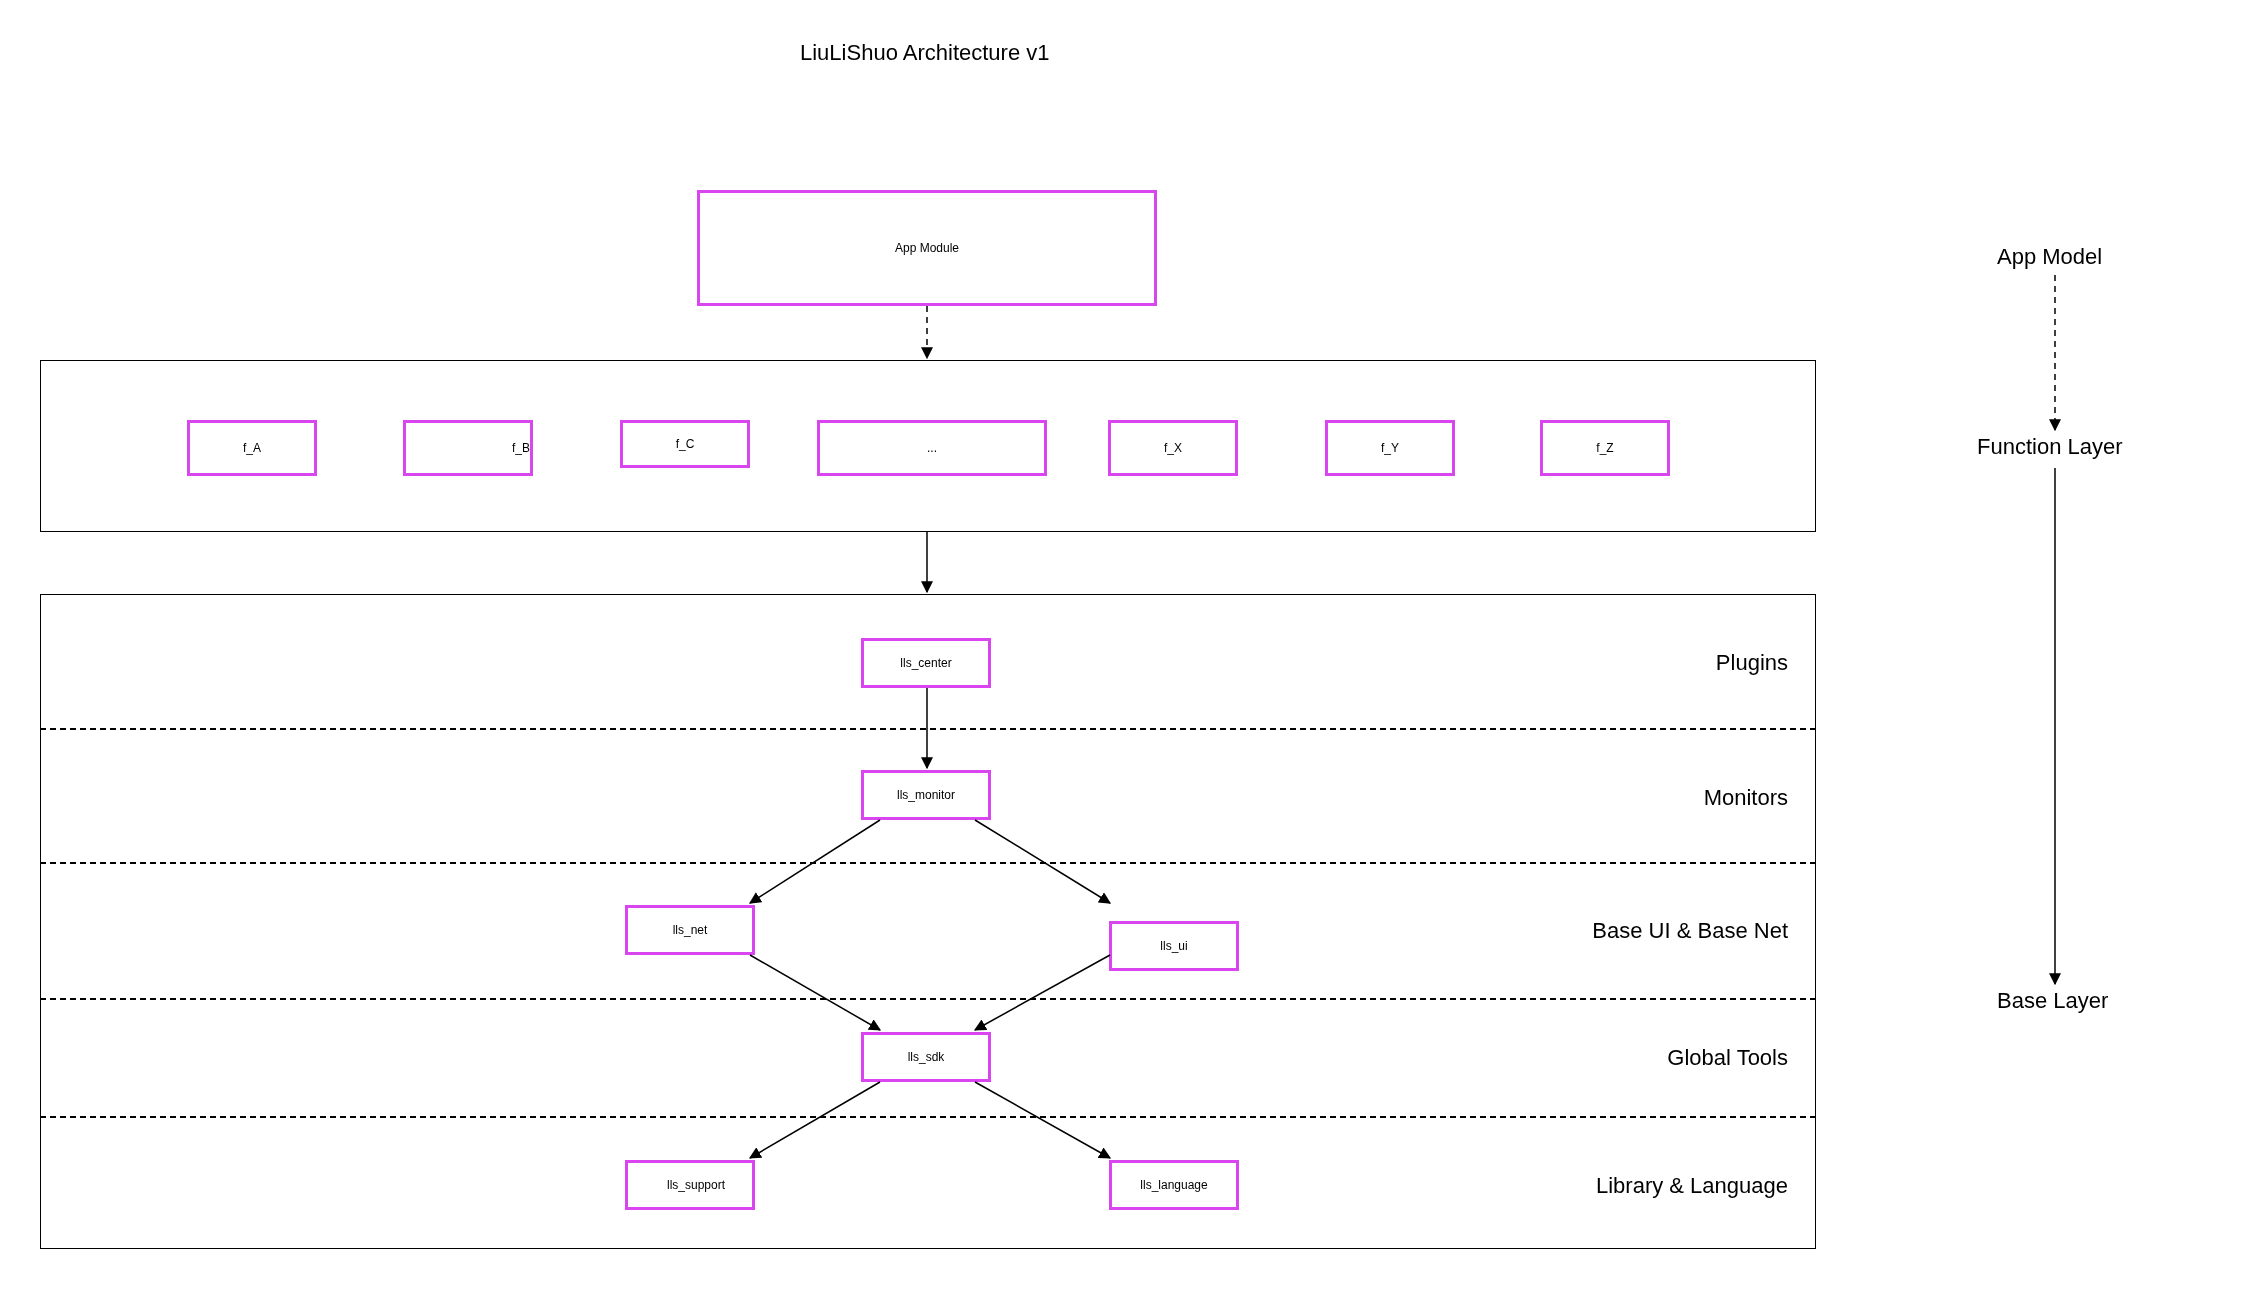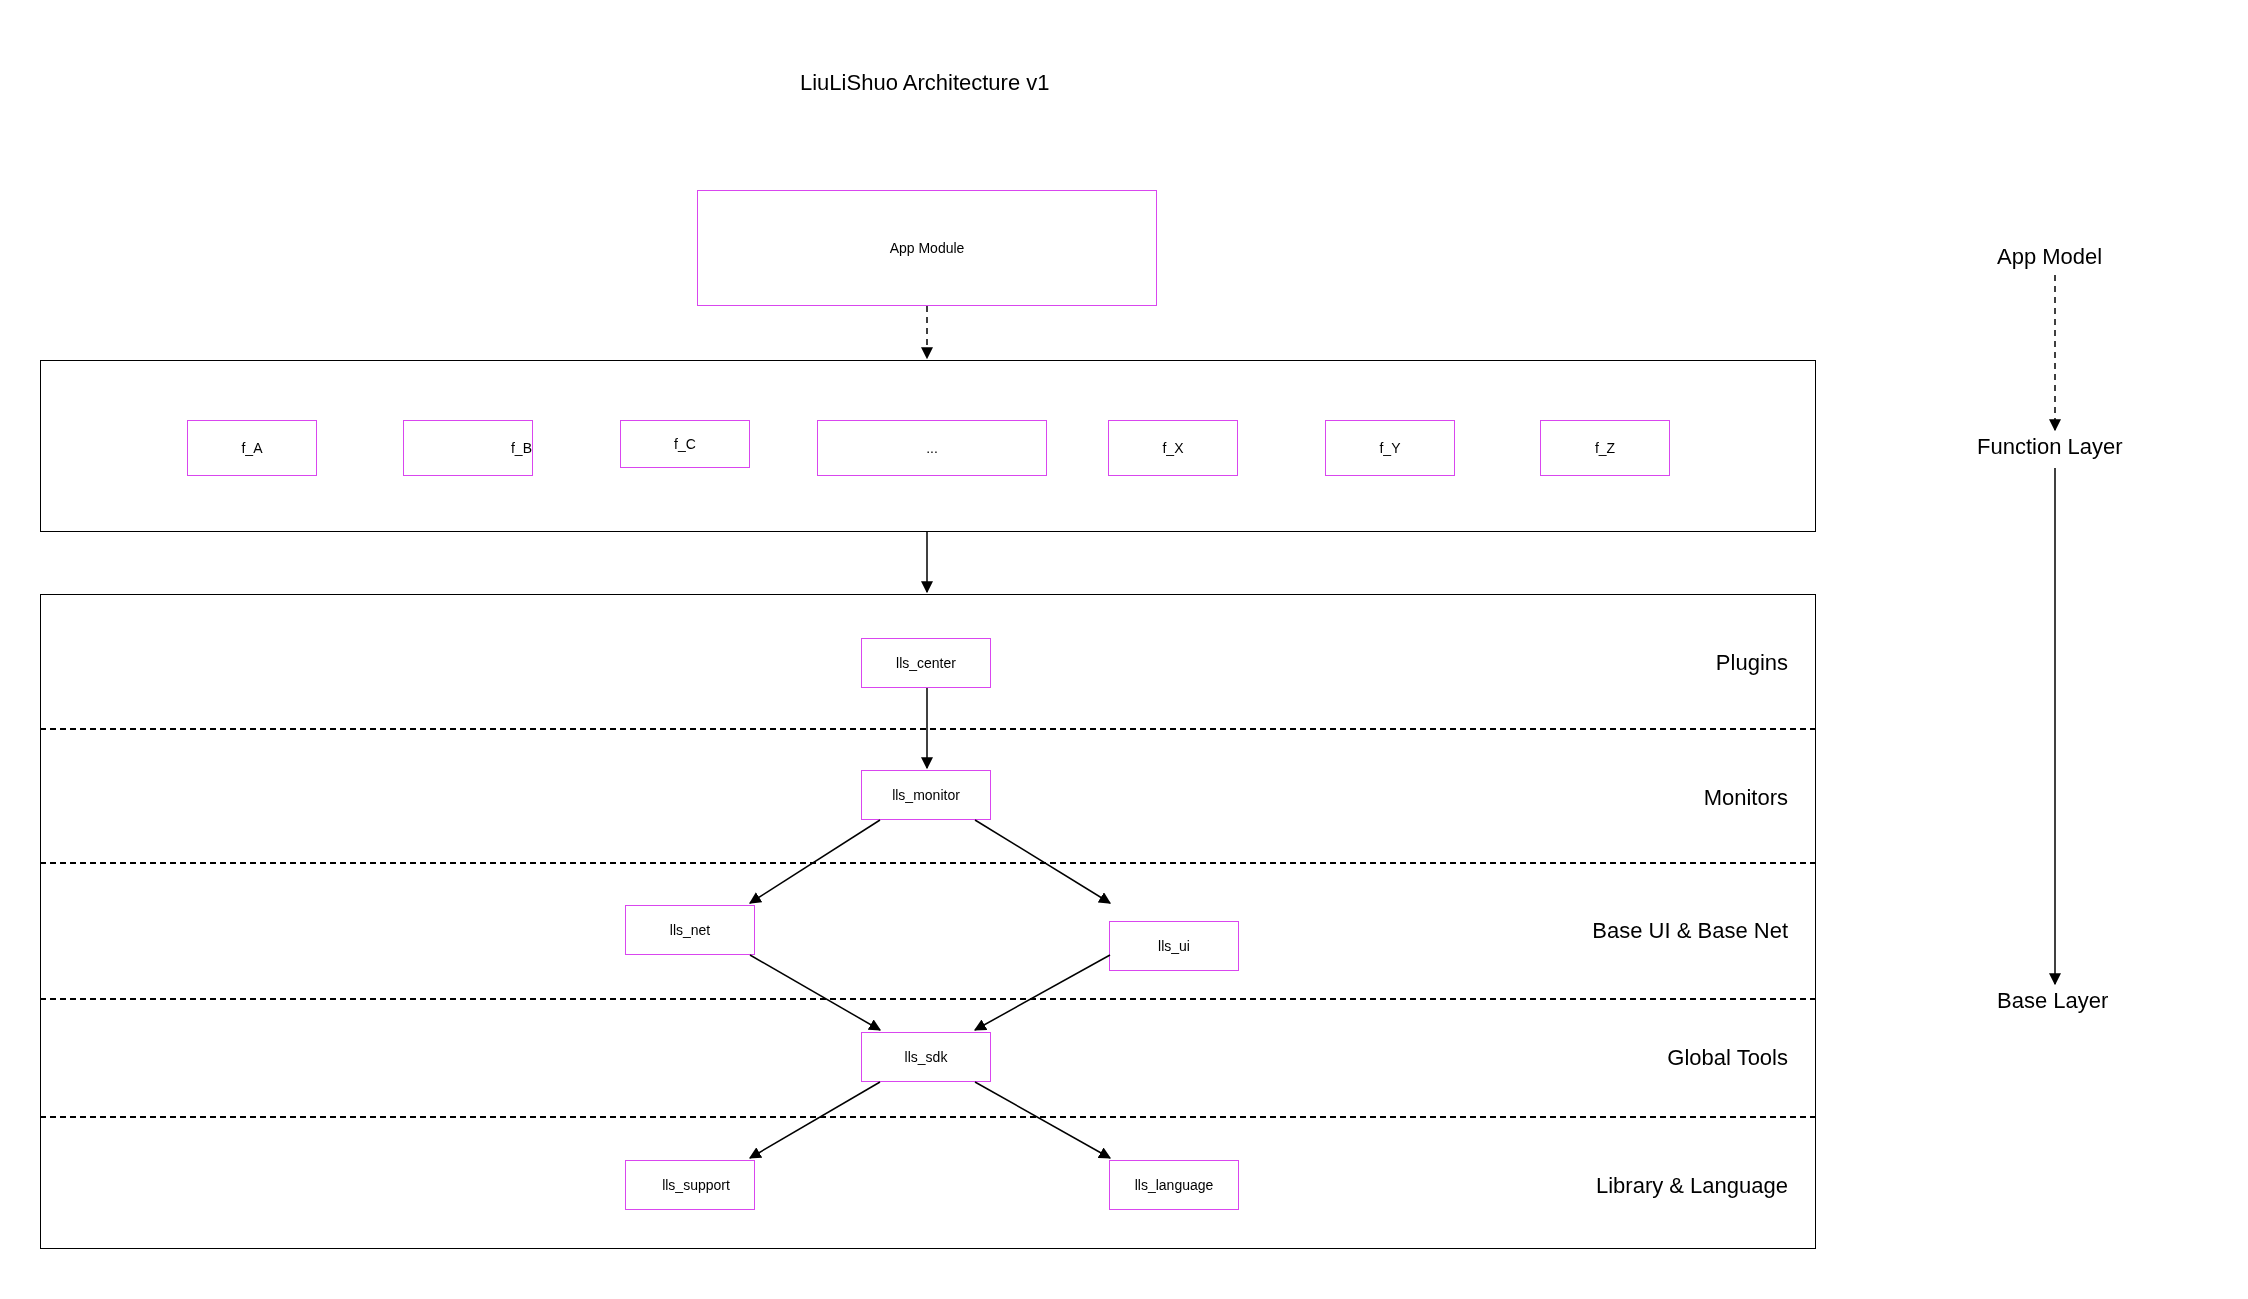--- a/index.html
+++ b/index.html
@@ -11,30 +11,29 @@
   }
   .canvas {
     position: relative;
     width: 2248px;
     height: 1299px;
   }
   .title {
     position: absolute;
     font-size: 22px;
     white-space: nowrap;
-    margin-top: 30px;
   }
   .box {
     position: absolute;
-    border: 1px solid #d946ef;
+    border: 3px solid #d946ef;
     background: #fff;
     display: flex;
     align-items: center;
     justify-content: center;
-    font-size: 14px;
+    font-size: 12px;
     box-sizing: border-box;
   }
   .container {
     position: absolute;
     border: 1px solid #000;
     background: transparent;
     box-sizing: border-box;
   }
   .hline-dashed {
     position: absolute;

